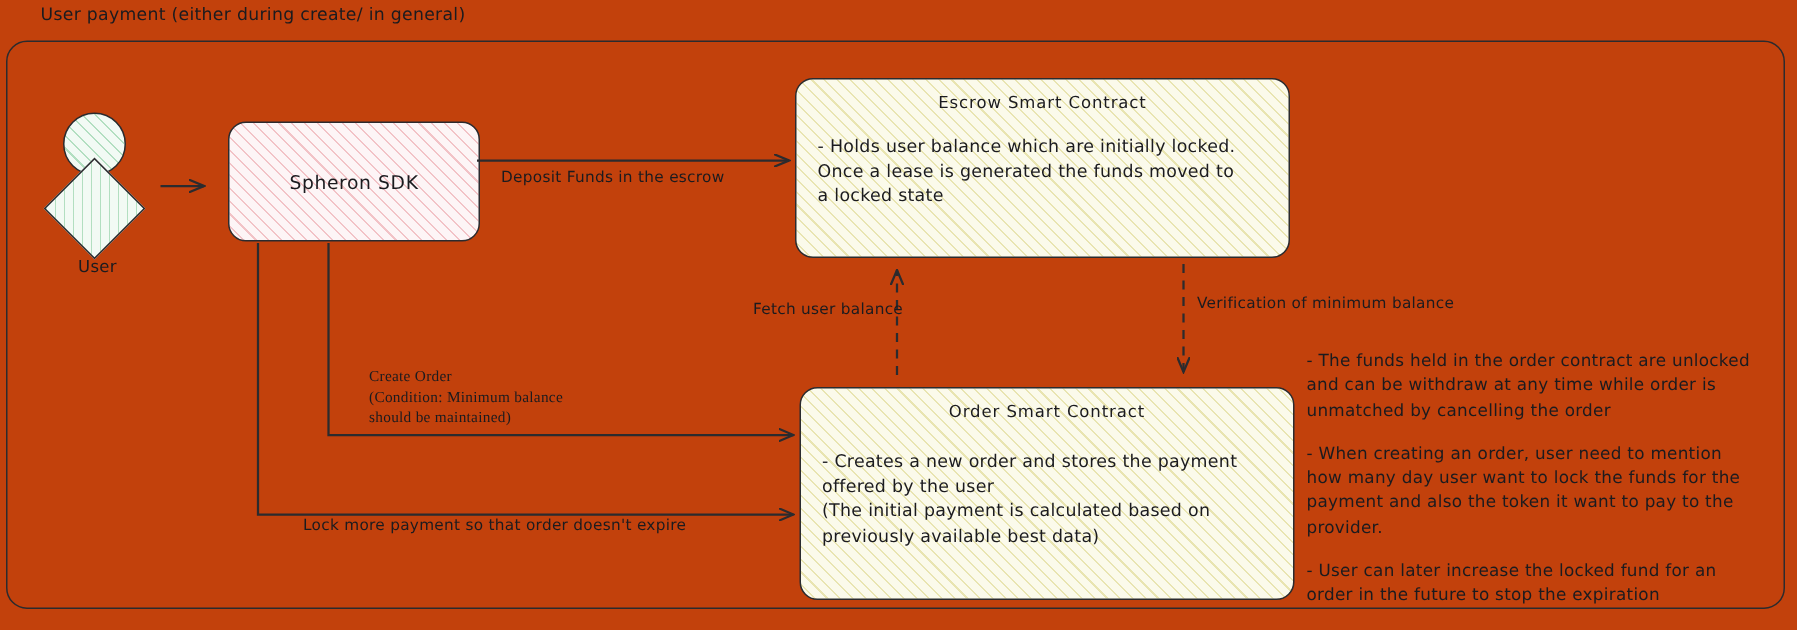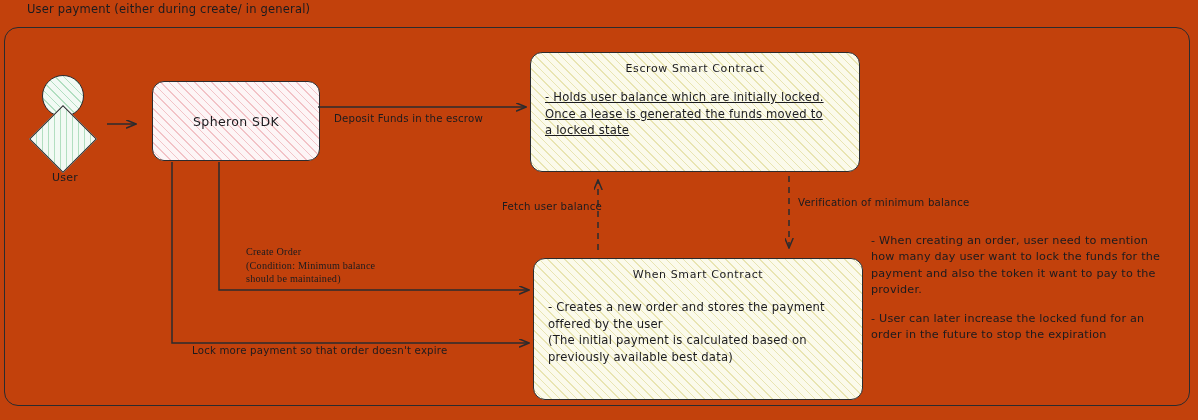--- a/index.html
+++ b/index.html
@@ -142,21 +142,21 @@
     height: 120px;
     background-color: #fbfaeb;
     background-image: repeating-linear-gradient(
       45deg,
       rgba(205,196,90,0.40) 0px,
       rgba(205,196,90,0.40) 1px,
       rgba(255,255,255,0) 1px,
       rgba(255,255,255,0) 6px);
     padding: 9px 14px 0 14px;
   }
-  #node-escrow .node-body { margin-top: 14px; text-decoration: underline; }
+  #node-escrow .node-body { margin-top: 14px; }
 
   #node-order {
     left: 533px;
     top: 258px;
     width: 330px;
     height: 142px;
     background-color: #fbfaeb;
     background-image: repeating-linear-gradient(
       45deg,
       rgba(205,196,90,0.40) 0px,
@@ -188,21 +188,21 @@
   
   .edge-label {
     position: absolute;
     font-size: 10.2px;
     line-height: 14px;
     white-space: pre-line;
     color: #1b1b1f;
   }
   #label-deposit   { left: 334px; top: 112px; }
   #label-create    { left: 246px; top: 245px; line-height: 13.5px; font-size: 10.2px; font-family: Liberation Serif, serif; }
-  #label-lock      { left: 192px; top: 344px; }
+  #label-lock      { left: 202px; top: 344px; }
   #label-fetch     { left: 502px; top: 200px; }
   #label-verify    { left: 798px; top: 196px; }
 
   
   #side-notes {
     position: absolute;
     left: 871px;
     top: 233px;
     width: 322px;
     font-size: 11.2px;
@@ -234,21 +234,21 @@
   </div>
 
   <div id="node-escrow" class="node">
     <div class="node-title hand">Escrow Smart Contract</div>
     <div class="node-body hand">- Holds user balance which are initially locked.
 Once a lease is generated the funds moved to
 a locked state</div>
   </div>
 
   <div id="node-order" class="node">
-    <div class="node-title hand">When Smart Contract</div>
+    <div class="node-title hand">Order Smart Contract</div>
     <div class="node-body hand">- Creates a new order and stores the payment
 offered by the user
 (The initial payment is calculated based on
 previously available best data)</div>
   </div>
 
   <svg id="connectors" viewBox="0 0 1198 420" xmlns="http://www.w3.org/2000/svg">
     <defs>
       <marker id="arrowhead" markerWidth="11" markerHeight="9" refX="10" refY="4.5" orient="auto" markerUnits="userSpaceOnUse">
         <path d="M0.5,0.5 L10,4.5 L0.5,8.5" fill="none" stroke="#2b2b2e" stroke-width="1.5" stroke-linecap="round"></path>
@@ -286,20 +286,23 @@
 (Condition: Minimum balance
 should be maintained)</div>
 
   <div id="label-lock" class="edge-label hand">Lock more payment so that order doesn't expire</div>
 
   <div id="label-fetch" class="edge-label hand">Fetch user balance</div>
 
   <div id="label-verify" class="edge-label hand">Verification of minimum balance</div>
 
   <div id="side-notes" class="hand">
+    <div class="note">- The funds held in the order contract are unlocked
+and can be withdraw at any time while order is
+unmatched by cancelling the order</div>
     <div class="note">- When creating an order, user need to mention
 how many day user want to lock the funds for the
 payment and also the token it want to pay to the
 provider.</div>
     <div class="note">- User can later increase the locked fund for an
 order in the future to stop the expiration</div>
   </div>
 
 </div>
 

